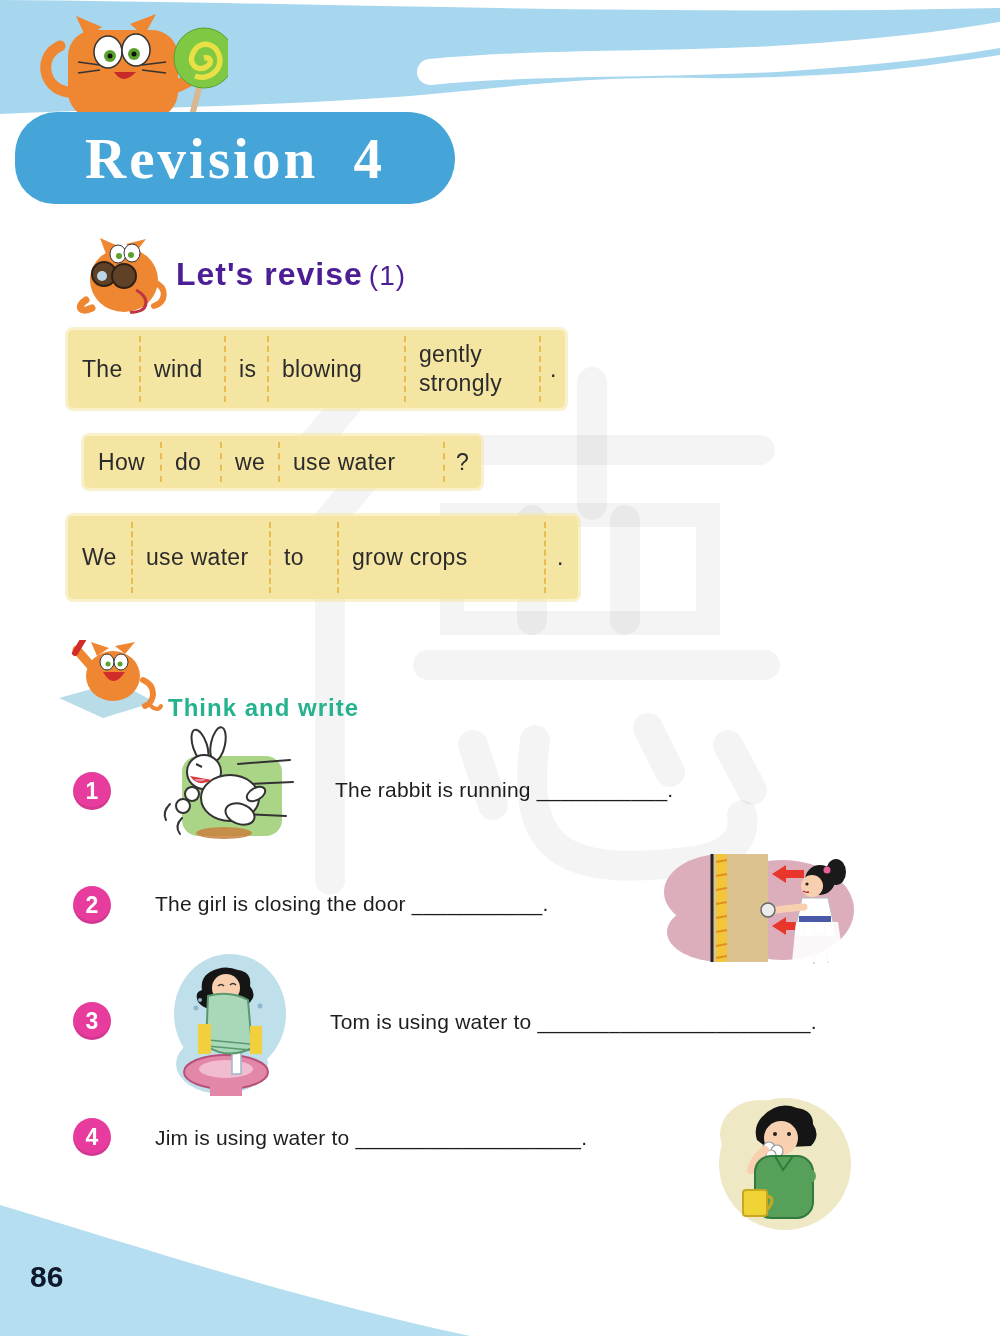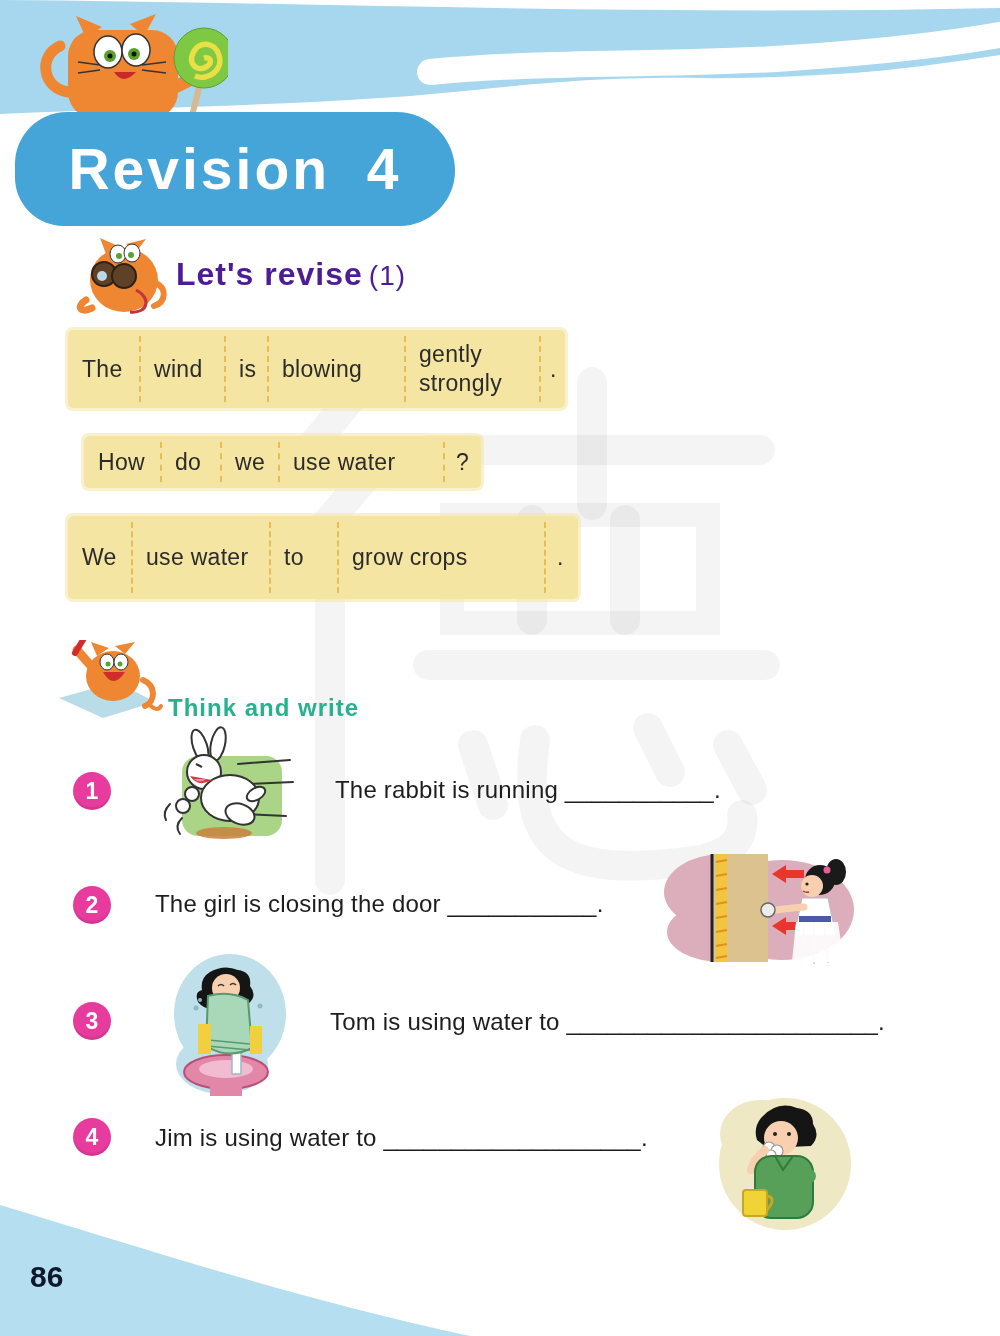--- a/index.html
+++ b/index.html
@@ -3,23 +3,23 @@
 <meta charset="utf-8">
 <style>
   html,body{margin:0;padding:0;background:#ffffff;}
   #page{
     position:relative;width:1000px;height:1336px;overflow:hidden;
     background:#ffffff;font-family:"Liberation Sans",sans-serif;
   }
   .abs{position:absolute;}
   
   .title-blob{
-    left:15px;top:112px;width:440px;height:114px;
+    left:15px;top:112px;width:440px;height:92px;
     background:#45a5d9;border-radius:62px 70px 66px 58px;
-    display:flex;align-items:center;justify-content:center;
+    display:flex;align-items:center;justify-content:center;font-family:Liberation Serif, serif;
   }
   .title-text{
     color:#ffffff;font-size:57px;font-weight:bold;letter-spacing:3px;word-spacing:18px;
   }
   .h-revise{left:176px;top:256px;font-size:32px;font-weight:bold;color:#4c1d95;letter-spacing:1px;}
   .h-revise .suffix{font-weight:400;font-size:28px;margin-left:6px;}
   .h-think{left:168px;top:694px;font-size:24px;font-weight:bold;color:#26b28f;letter-spacing:1px;}
   
   .strip{
     display:flex;background:#f4e5a2;border-radius:5px;
@@ -34,21 +34,21 @@
     content:"";position:absolute;left:-1px;top:6px;bottom:6px;
     border-left:2px dashed #e8bc50;
   }
   
   .num{
     width:38px;height:38px;border-radius:50%;background:#e73c9e;
     color:#fff;font-size:23px;font-weight:bold;
     display:flex;align-items:center;justify-content:center;
     box-shadow:inset 0 -3px 0 rgba(0,0,0,0.08);
   }
-  .sentence{font-size:24px;color:#1d1d1d;letter-spacing:0.2px;white-space:nowrap;line-height:36px;}
+  .sentence{font-size:21px;color:#1d1d1d;letter-spacing:0.2px;white-space:nowrap;line-height:36px;}
   .pagenum{left:30px;top:1260px;font-size:30px;font-weight:600;color:#0f172a;}
   svg{display:block;}
 </style>
 </head>
 <body>
 
 <div id="page">
 
   <svg class="abs" style="left:230px;top:320px;" width="580" height="580" viewBox="0 0 580 580">
     <g fill="none" stroke="#000" stroke-opacity="0.045" stroke-width="30" stroke-linecap="round">

